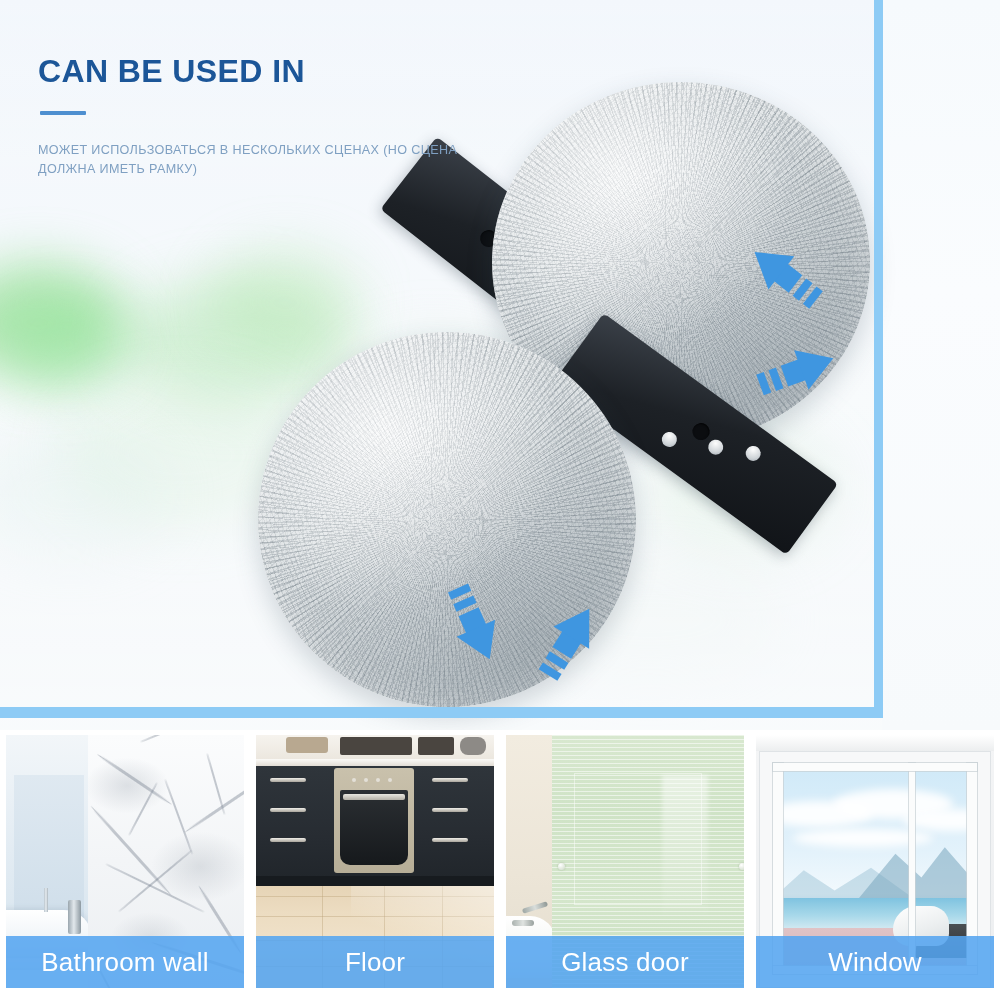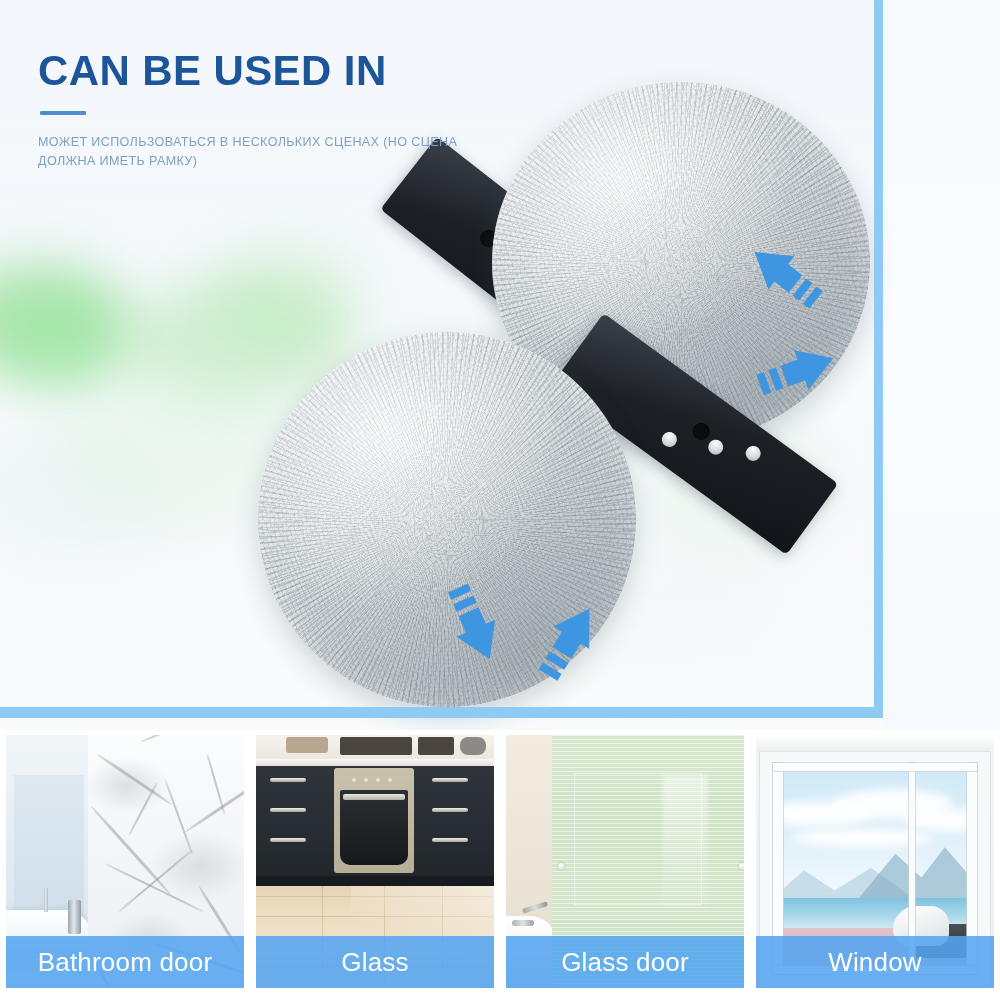--- a/index.html
+++ b/index.html
@@ -75,21 +75,21 @@
   }
 
   
   .headline {
     position: absolute;
     left: 38px; top: 48px;
     width: 470px;
   }
   .headline h1 {
     margin: 0;
-    font-size: 42px;
+    font-size: 32px;
     line-height: 46px;
     font-weight: bold;
     letter-spacing: .4px;
     color: #1c5698;
     text-transform: uppercase;
   }
   .rule {
     width: 46px; height: 4px;
     background: #4e8fd0;
     margin: 17px 0 0 2px;
@@ -101,21 +101,21 @@
     background: #17508f;
     color: #ffffff;
     font-size: 14.5px;
     letter-spacing: .85px;
     font-weight: bold;
     padding: 11px 19px 11px 20px;
     white-space: nowrap;
     text-transform: uppercase;
   }
   .subtitle {
-    margin-top: 18px;
+    margin-top: 26px;
     width: 420px;
     color: #7fa0c2;
     font-size: 12.6px;
     line-height: 19px;
     letter-spacing: .35px;
     text-transform: uppercase;
   }
 
   
   .product {
@@ -618,21 +618,21 @@
         <div class="vein" style="left:78px;  top:44px;  width:80px; height:2px; transform:rotate(70deg);"></div>
         <div class="vein" style="left:96px;  top:96px;  width:100px;height:3px; transform:rotate(-34deg);"></div>
         <div class="vein" style="left:18px;  top:128px; width:110px;height:2px; transform:rotate(26deg);"></div>
         <div class="vein" style="left:112px; top:150px; width:80px; height:3px; transform:rotate(58deg);"></div>
         <div class="vein" style="left:30px;  top:176px; width:96px; height:2px; transform:rotate(-40deg);"></div>
         <div class="vein" style="left:64px;  top:206px; width:120px;height:3px; transform:rotate(18deg);"></div>
         <div class="vein" style="left:8px;   top:226px; width:76px; height:2px; transform:rotate(62deg);"></div>
         <div class="vein" style="left:120px; top:18px;  width:64px; height:2px; transform:rotate(74deg);"></div>
         <div class="vein" style="left:40px;  top:100px; width:60px; height:2px; transform:rotate(-62deg);"></div>
       </div>
-      <div class="thumb-label">Bathroom door</div>
+      <div class="thumb-label">Bathroom wall</div>
     </div>
 
     <div class="thumb t1">
       <div class="kt-wall"></div>
       <div class="kt-counterstuff" style="left:30px; width:42px; height:16px; background:#b8a890; border-radius:3px;"></div>
       <div class="kt-counterstuff" style="left:84px; width:72px;"></div>
       <div class="kt-counterstuff" style="left:162px; width:36px;"></div>
       <div class="kt-counterstuff" style="left:204px; width:26px; background:#8d8a86; border-radius:8px;"></div>
       <div class="kt-counter"></div>
       <div class="kt-cabinets">
@@ -656,21 +656,21 @@
       <div class="kt-floor">
         <div class="kt-plank" style="left:0; top:10px;  width:100%; height:1px;"></div>
         <div class="kt-plank" style="left:0; top:30px;  width:100%; height:1px;"></div>
         <div class="kt-plank" style="left:0; top:54px;  width:100%; height:1px;"></div>
         <div class="kt-plank" style="left:0; top:80px;  width:100%; height:1px;"></div>
         <div class="kt-plank" style="left:66px;  top:0; width:1px; height:100%;"></div>
         <div class="kt-plank" style="left:128px; top:0; width:1px; height:100%;"></div>
         <div class="kt-plank" style="left:186px; top:0; width:1px; height:100%;"></div>
       </div>
       <div class="kt-gloss"></div>
-      <div class="thumb-label">Glass</div>
+      <div class="thumb-label">Floor</div>
     </div>
 
     <div class="thumb t3">
       <div class="wn-wall"></div>
       <div class="wn-head"></div>
       <div class="wn-frame">
         <div class="wn-latch"></div>
         <div class="wn-view">
           <div class="wn-cloud" style="left:-10px; top:38px; width:110px; height:26px;"></div>
           <div class="wn-cloud" style="left:60px;  top:26px; width:120px; height:30px;"></div>

